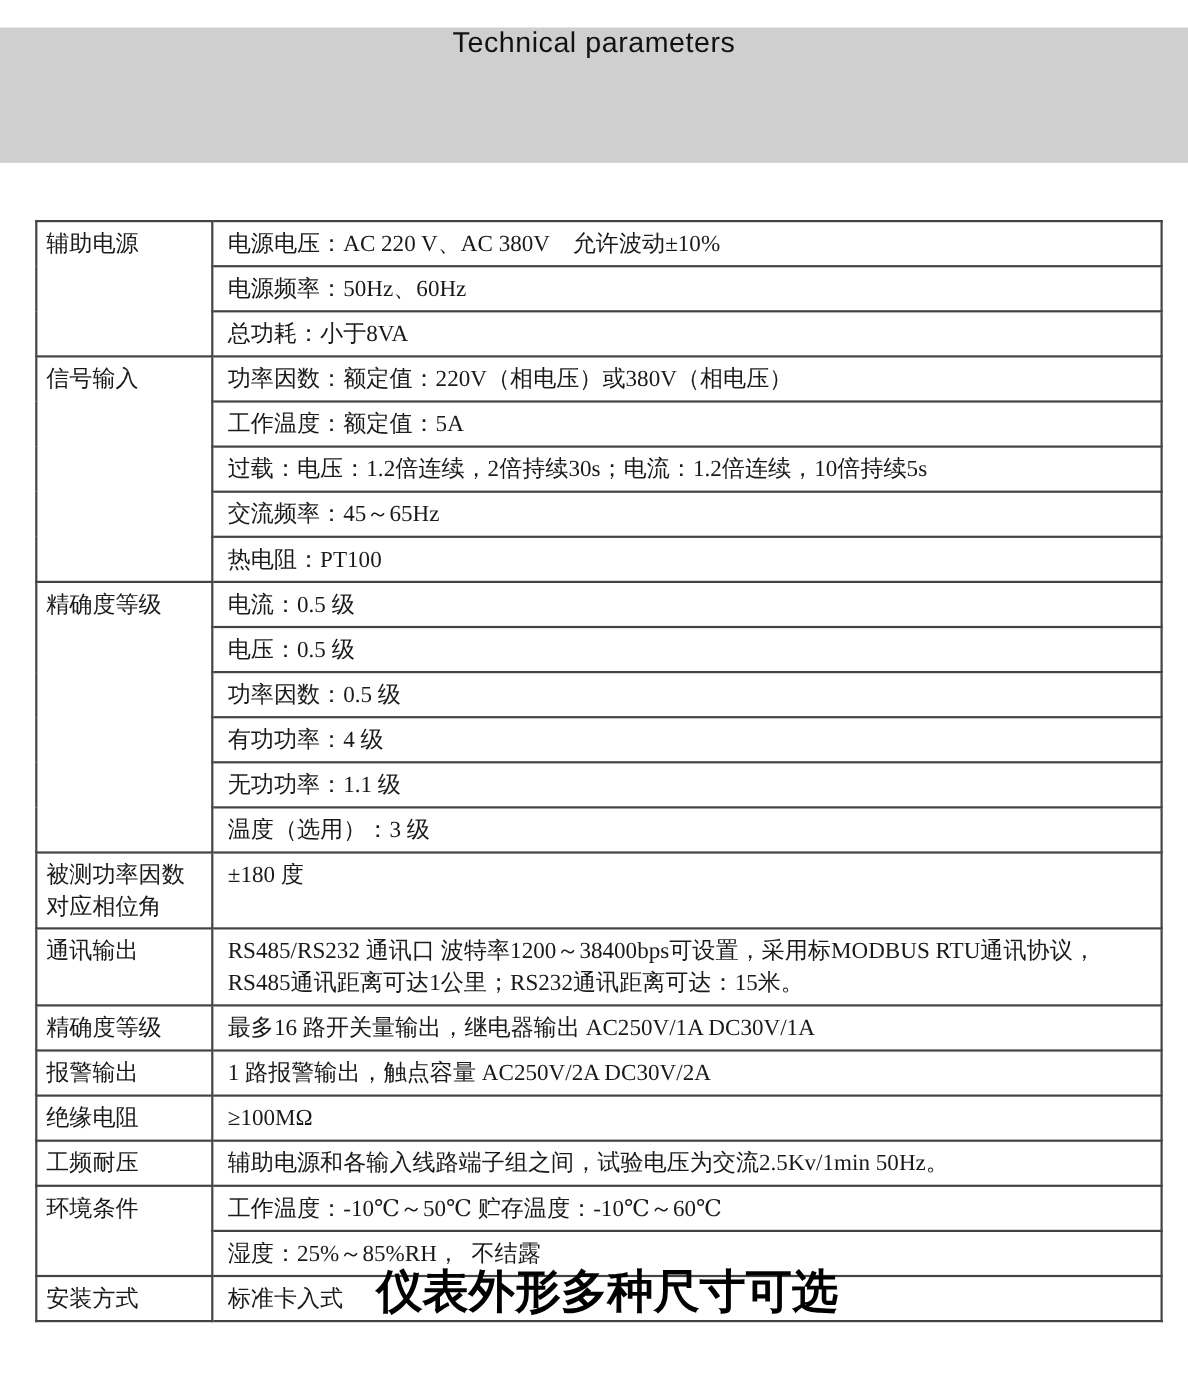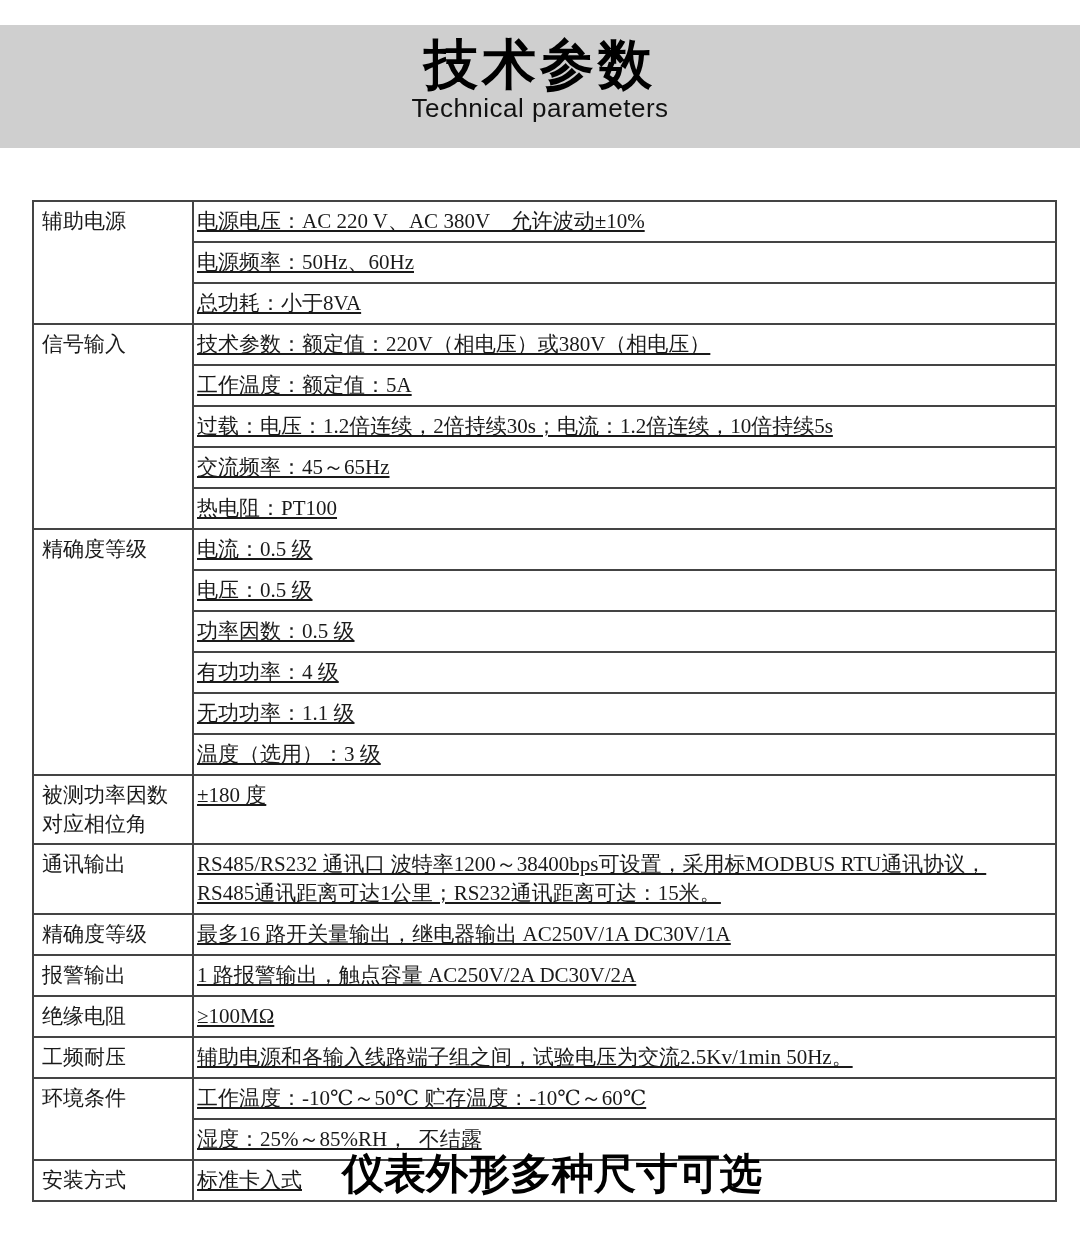--- a/index.html
+++ b/index.html
@@ -54,44 +54,42 @@
     font-size: 21px;
     line-height: 29px;
     vertical-align: top;
     color: #1a1a1a;
   }
   td.cat {
     padding: 5px 6px 4px 8px;
     white-space: pre-line;
   }
   td.val {
-    padding: 5px 14px 5px 3px;
+    padding: 5px 14px 5px 13px;
     white-space: pre-wrap;
     height: 29px;
-    text-decoration: underline;
   }
   .footer-title {
     position: absolute;
     top: 1150px;
     left: 0;
     width: 1080px;
     text-align: center;
     font-family: "Liberation Sans", "DejaVu Sans", sans-serif;
     font-size: 42px;
     font-weight: 700;
     line-height: 48px;
     color: #000000;
     padding-left: 12px;
   }
 </style>
 </head>
 <body>
 
 <div class="banner">
-  <div class="title">技术参数</div>
   <div class="subtitle">Technical parameters</div>
 </div>
 
 <table class="params">
   <colgroup>
       <col class="c1">
       <col class="c2">
     </colgroup>
   <tbody>
       <tr>
@@ -99,21 +97,21 @@
         <td class="val">电源电压：AC 220 V、AC 380V    允许波动±10%</td>
       </tr>
       <tr>
         <td class="val">电源频率：50Hz、60Hz</td>
       </tr>
       <tr>
         <td class="val">总功耗：小于8VA</td>
       </tr>
       <tr>
         <td class="cat" rowspan="5">信号输入</td>
-        <td class="val">技术参数：额定值：220V（相电压）或380V（相电压）</td>
+        <td class="val">功率因数：额定值：220V（相电压）或380V（相电压）</td>
       </tr>
       <tr>
         <td class="val">工作温度：额定值：5A</td>
       </tr>
       <tr>
         <td class="val">过载：电压：1.2倍连续，2倍持续30s；电流：1.2倍连续，10倍持续5s</td>
       </tr>
       <tr>
         <td class="val">交流频率：45～65Hz</td>
       </tr>

